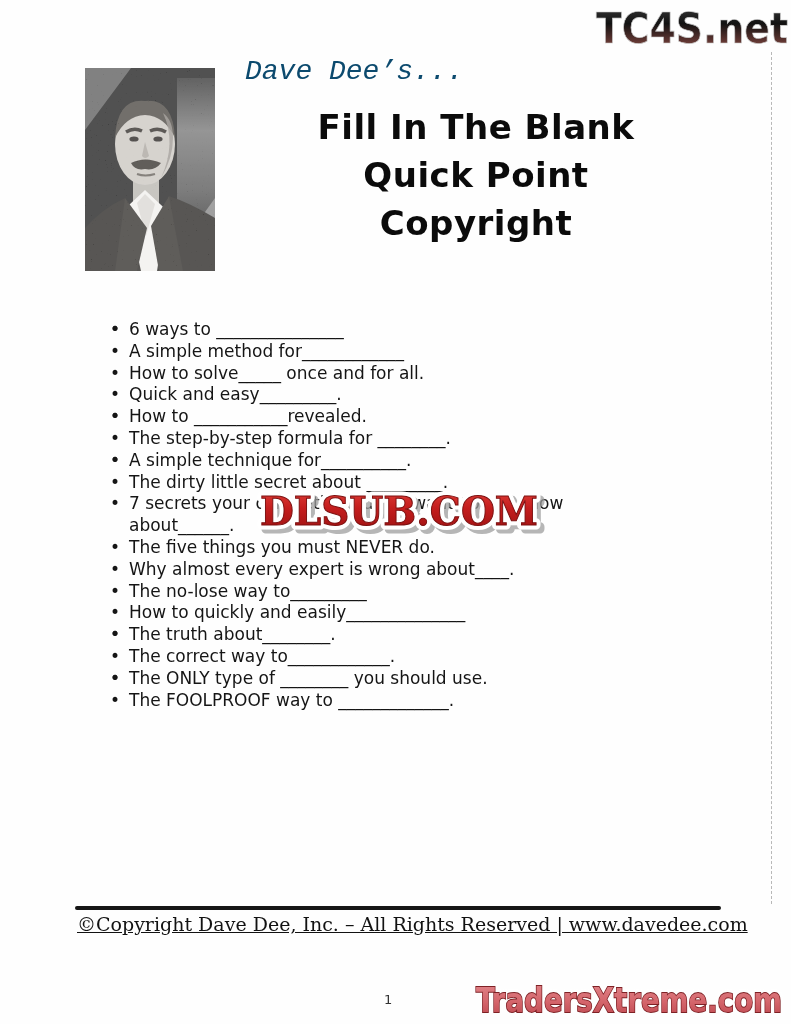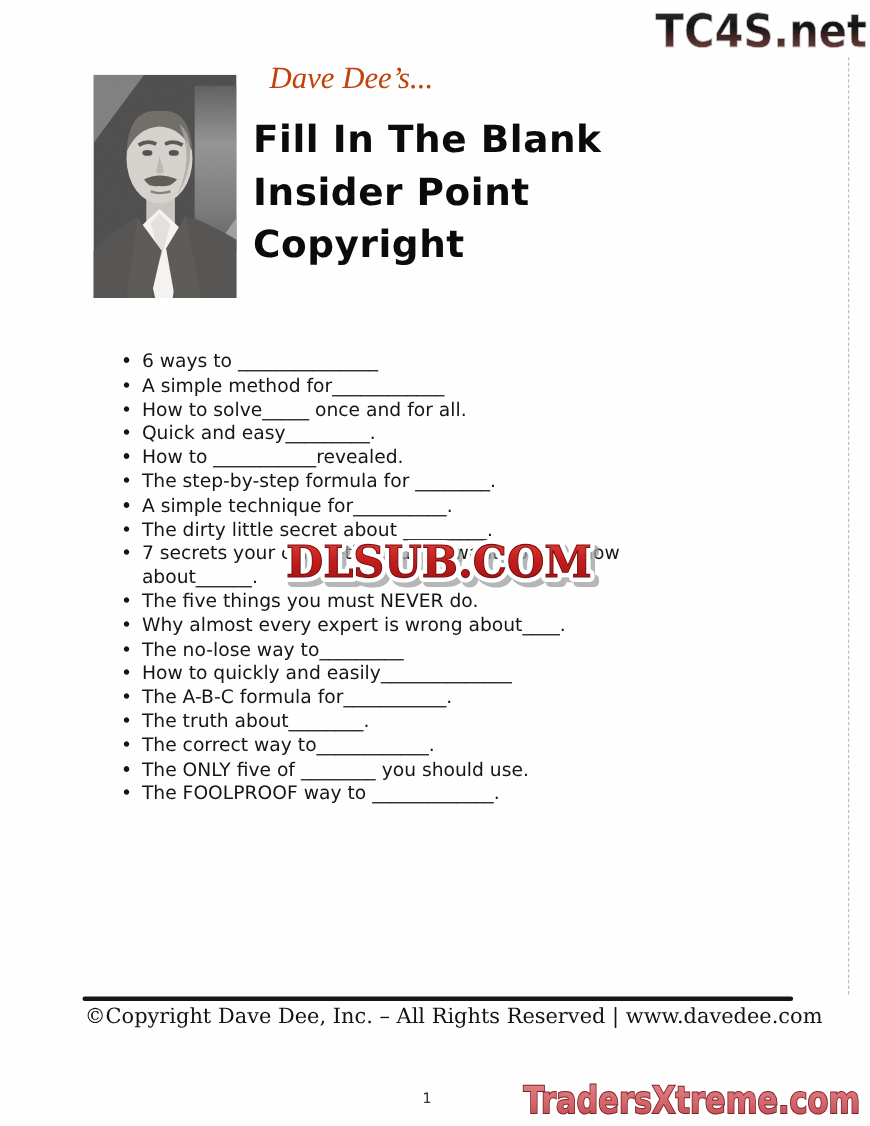--- a/index.html
+++ b/index.html
@@ -30,30 +30,31 @@
     position: absolute;
     left: 85px;
     top: 68px;
     width: 130px;
     height: 203px;
   }
   .kicker {
     position: absolute;
     left: 245px;
     top: 56px;
-    font-family: Liberation Serif, serif;
+    font-family: Liberation Mono, monospace;
     font-style: italic;
     font-size: 28px;
-    color: #c2410c;
+    color: #0c4a6e;
   }
   .title {
     position: absolute;
-    left: 230px;
+    left: 250px;
     top: 103px;
     width: 452px;
+    text-align: center;
     font-weight: bold;
     font-size: 34px;
     line-height: 48px;
     letter-spacing: 0.5px;
     color: #0b0b0b;
   }
   
   .bullets {
     position: absolute;
     left: 110px;
@@ -86,20 +87,21 @@
     background: #161616;
     border-radius: 2px;
   }
   .copyright {
     position: absolute;
     left: 77px;
     top: 913px;
     font-family: "DejaVu Serif", "Liberation Serif", serif;
     font-size: 19px;
     color: #121212;
+    text-decoration: underline;
   }
   .page-number {
     position: absolute;
     left: 384px;
     top: 992px;
     font-size: 13px;
     color: #333;
   }
   .bottom-logo { position: absolute; left: 468px; top: 977px; }
 </style>
@@ -170,46 +172,46 @@
       <path d="M40,130 L62,160 52,203 30,203 Z" fill="#211e1a"></path>
       <path d="M84,128 L66,158 74,203 98,203 Z" fill="#211e1a"></path>
 
       <rect width="130" height="203" filter="url(#grain)" opacity="0.28"></rect>
     </svg>
   </div>
 
   <div class="kicker">Dave Dee’s...</div>
   <div class="title">
     <div>Fill In The Blank</div>
-    <div>Insider Point</div>
+    <div>Quick Point</div>
     <div>Copyright</div>
   </div>
 
   <ul class="bullets">
     <li><span class="dot">•</span></li>
     <li><span class="dot">•</span><span>6 ways to _______________</span></li>
     <li><span class="dot">•</span><span>A simple method for____________</span></li>
     <li><span class="dot">•</span><span>How to solve_____ once and for all.</span></li>
     <li><span class="dot">•</span><span>Quick and easy_________.</span></li>
     <li><span class="dot">•</span></li>
     <li><span class="dot">•</span><span>How to ___________revealed.</span></li>
     <li><span class="dot">•</span><span>The step-by-step formula for ________.</span></li>
     <li><span class="dot">•</span></li>
     <li><span class="dot">•</span><span>A simple technique for__________.</span></li>
     <li><span class="dot">•</span><span>The dirty little secret about _________.</span></li>
     <li><span class="dot">•</span><span>7 secrets your competitors don’t want you to know about______.</span></li>
     <li><span class="dot">•</span><span>The five things you must NEVER do.</span></li>
     <li><span class="dot">•</span><span>Why almost every expert is wrong about____.</span></li>
     <li><span class="dot">•</span><span>The no-lose way to_________</span></li>
     <li><span class="dot">•</span><span>How to quickly and easily______________</span></li>
-    <li><span class="dot">•</span><span>The A-B-C formula for___________.</span></li>
+    <li><span class="dot">•</span></li>
     <li><span class="dot">•</span><span>The truth about________.</span></li>
     <li><span class="dot">•</span><span>The correct way to____________.</span></li>
     <li><span class="dot">•</span></li>
-    <li><span class="dot">•</span><span>The ONLY five of ________ you should use.</span></li>
+    <li><span class="dot">•</span><span>The ONLY type of ________ you should use.</span></li>
     <li><span class="dot">•</span><span>The FOOLPROOF way to _____________.</span></li>
   </ul>
 
   <div class="watermark">
     <svg width="300" height="58" viewBox="0 0 300 58">
       <defs>
         <linearGradient id="dlsubGrad" x1="0" y1="0" x2="0" y2="1">
           <stop offset="0%" stop-color="#e2413a"></stop>
           <stop offset="45%" stop-color="#c41e1e"></stop>
           <stop offset="100%" stop-color="#9b1010"></stop>

